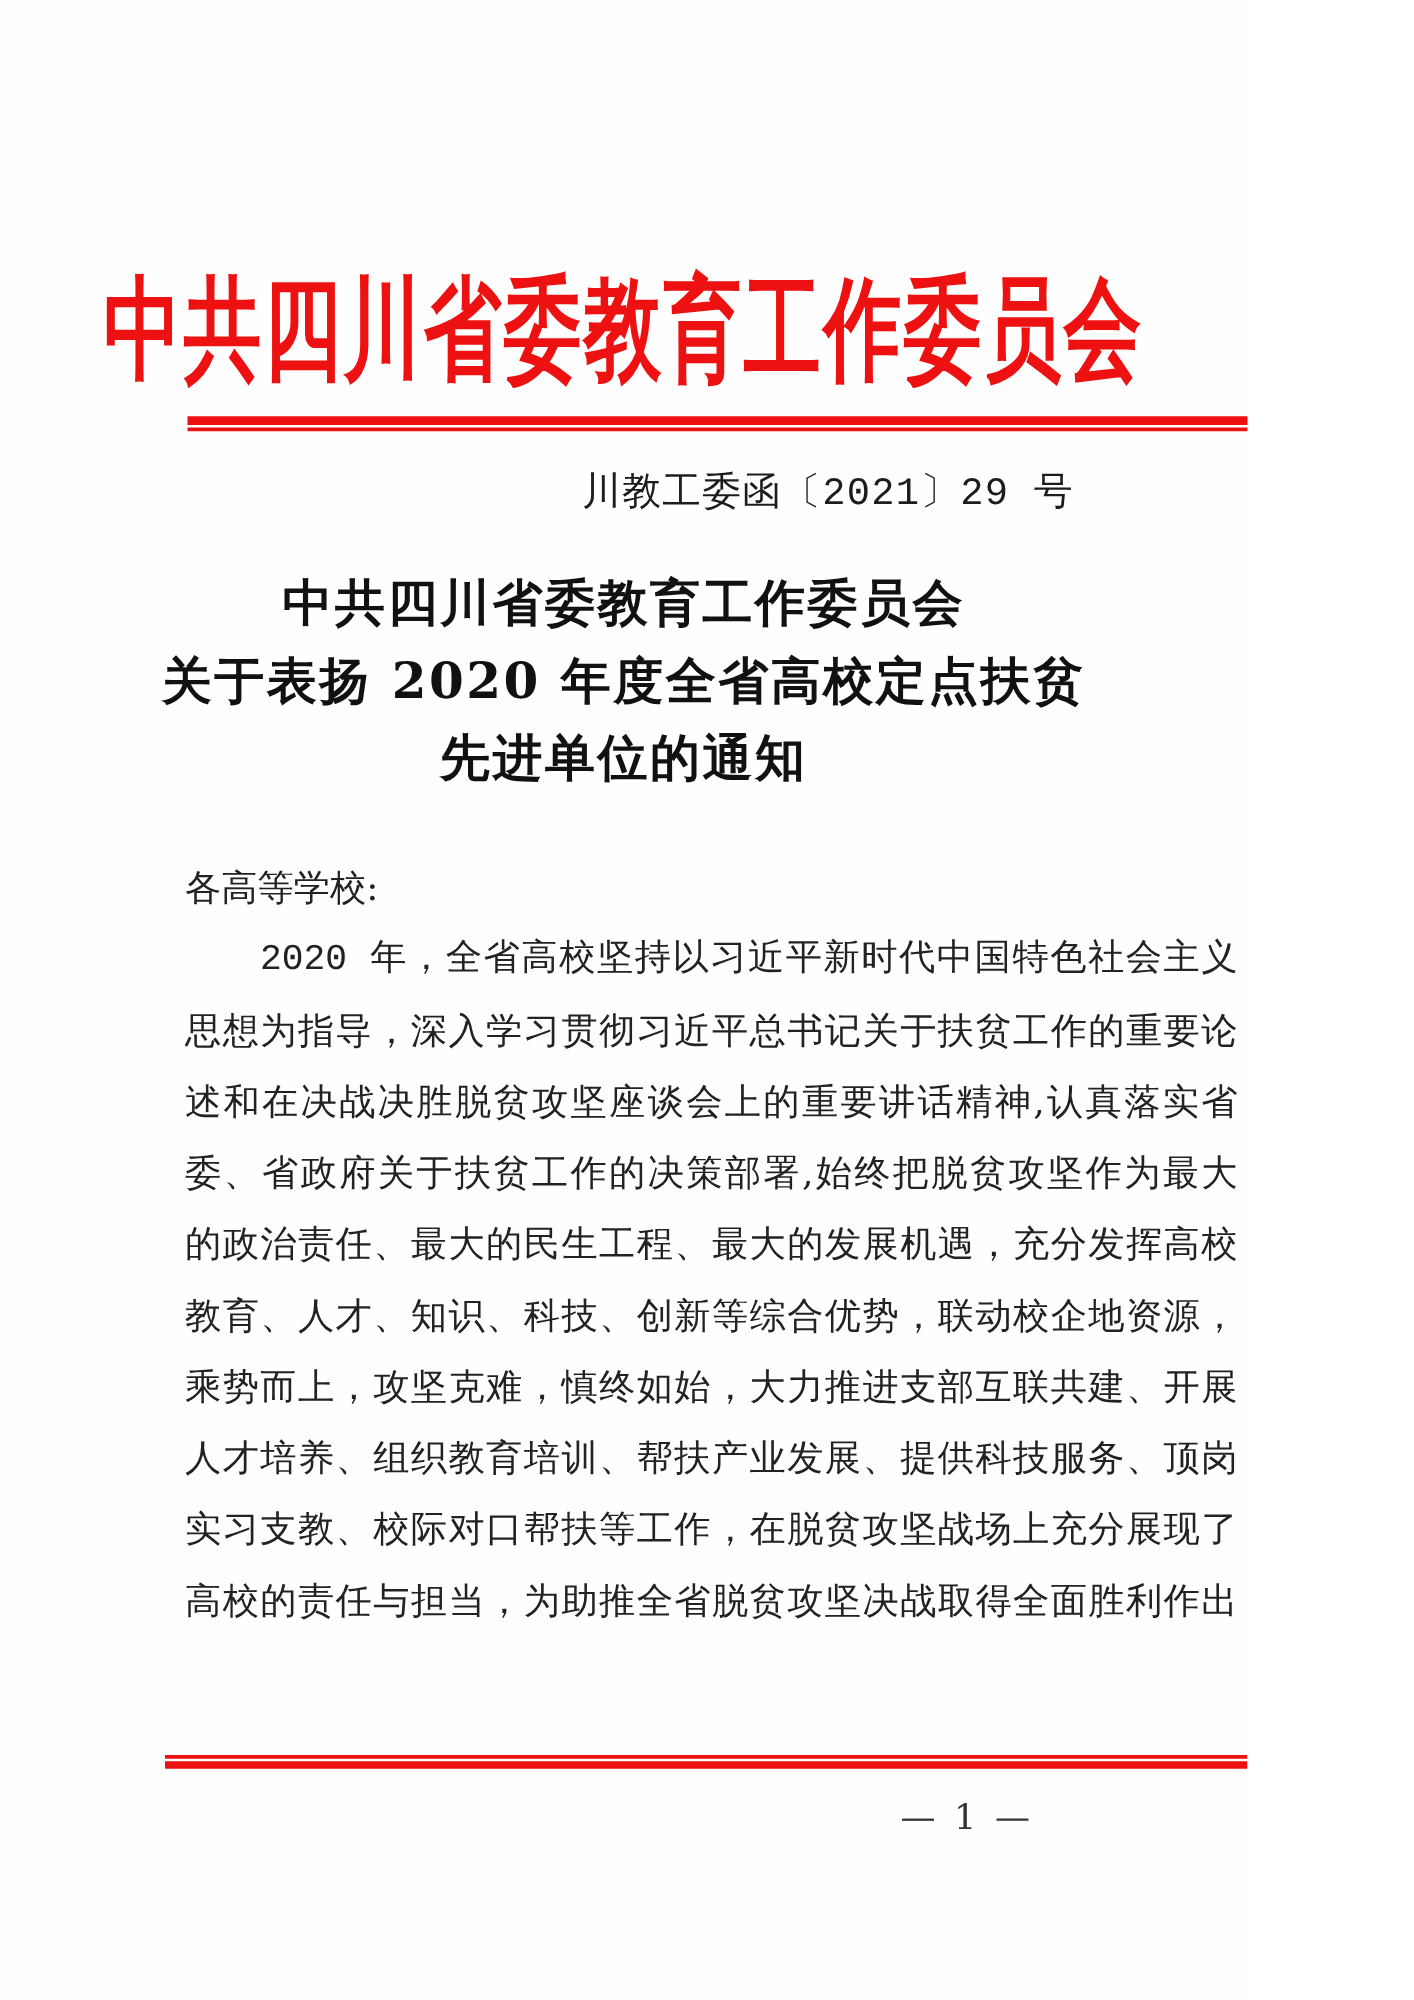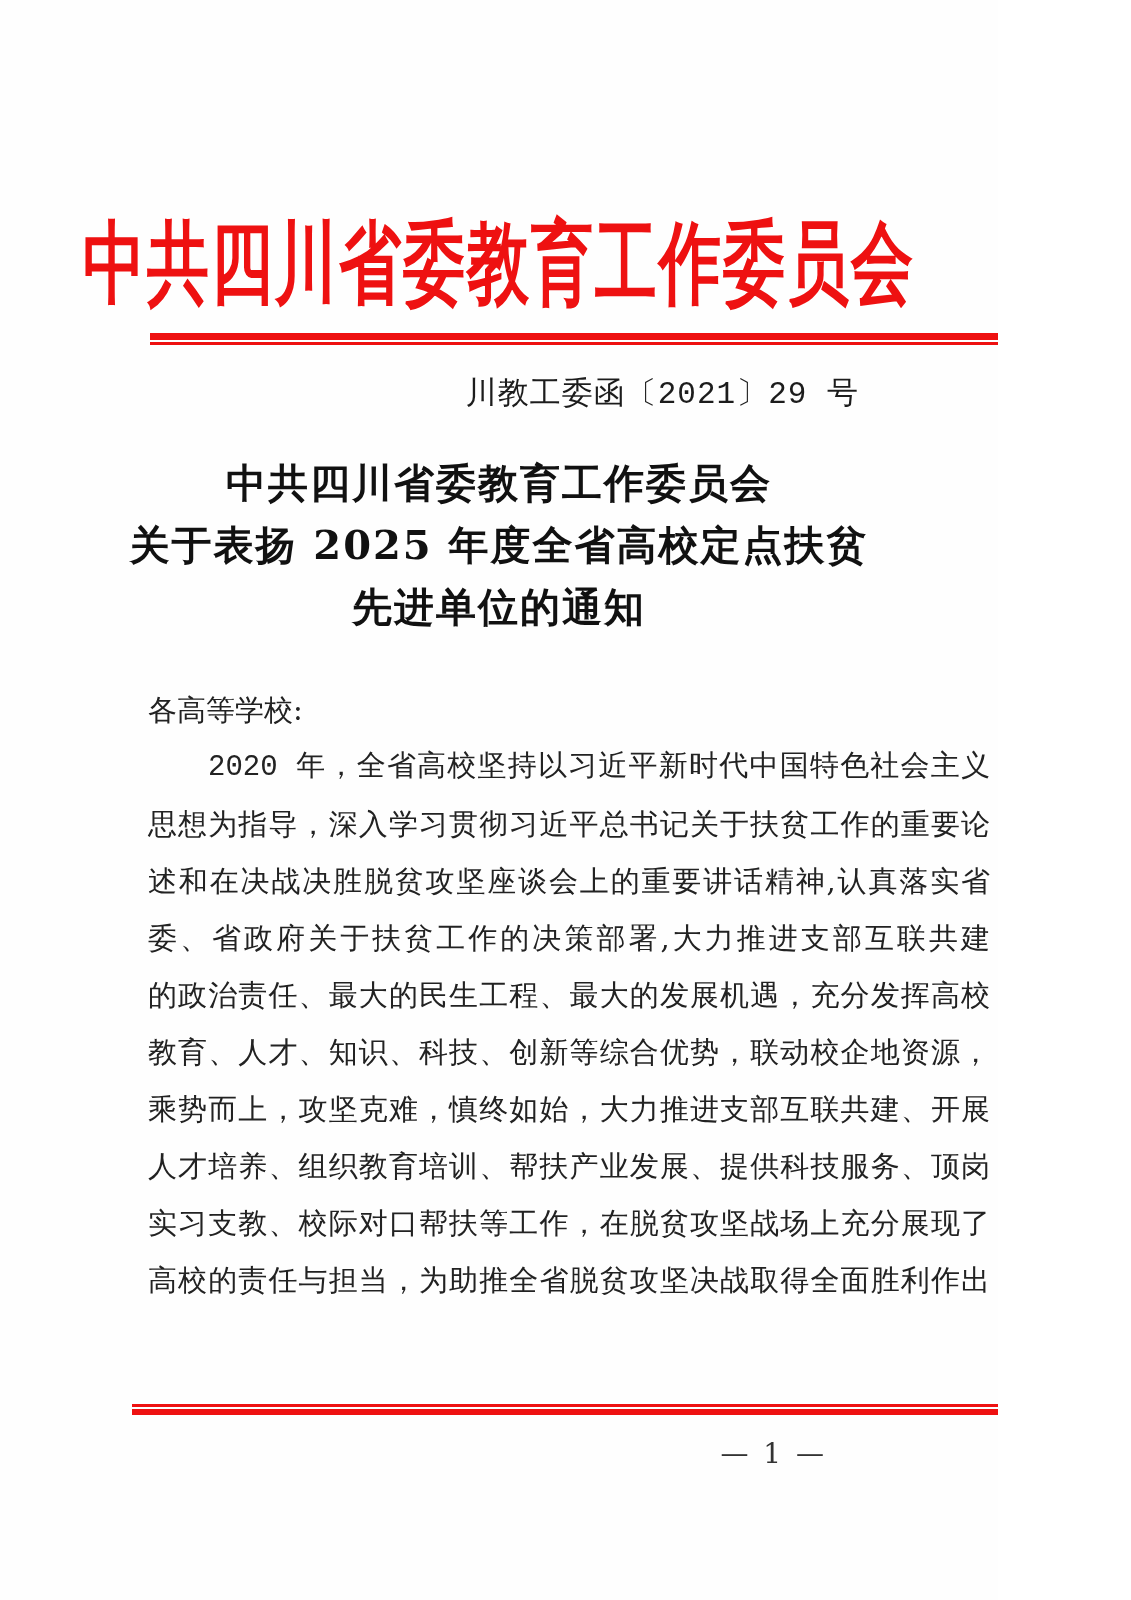--- a/index.html
+++ b/index.html
@@ -104,30 +104,30 @@
   <div class="agency-wrap">
     <span class="agency-name">中共四川省委教育工作委员会</span>
   </div>
 
   <div class="rule-top"></div>
 
   <div class="doc-number">川教工委函〔2021〕29 号</div>
 
   <div class="doc-title">
     <div>中共四川省委教育工作委员会</div>
-    <div>关于表扬 2025 年度全省高校定点扶贫</div>
+    <div>关于表扬 2020 年度全省高校定点扶贫</div>
     <div>先进单位的通知</div>
   </div>
 
   <div class="body-text">
     <div class="body-line align-left">各高等学校:</div>
     <div class="body-line indent">2020 年，全省高校坚持以习近平新时代中国特色社会主义</div>
     <div class="body-line">思想为指导，深入学习贯彻习近平总书记关于扶贫工作的重要论</div>
     <div class="body-line">述和在决战决胜脱贫攻坚座谈会上的重要讲话精神,认真落实省</div>
-    <div class="body-line">委、省政府关于扶贫工作的决策部署,大力推进支部互联共建</div>
+    <div class="body-line">委、省政府关于扶贫工作的决策部署,始终把脱贫攻坚作为最大</div>
     <div class="body-line">的政治责任、最大的民生工程、最大的发展机遇，充分发挥高校</div>
     <div class="body-line">教育、人才、知识、科技、创新等综合优势，联动校企地资源，</div>
     <div class="body-line">乘势而上，攻坚克难，慎终如始，大力推进支部互联共建、开展</div>
     <div class="body-line">人才培养、组织教育培训、帮扶产业发展、提供科技服务、顶岗</div>
     <div class="body-line">实习支教、校际对口帮扶等工作，在脱贫攻坚战场上充分展现了</div>
     <div class="body-line">高校的责任与担当，为助推全省脱贫攻坚决战取得全面胜利作出</div>
   </div>
 
   <div class="rule-bottom"></div>
 

